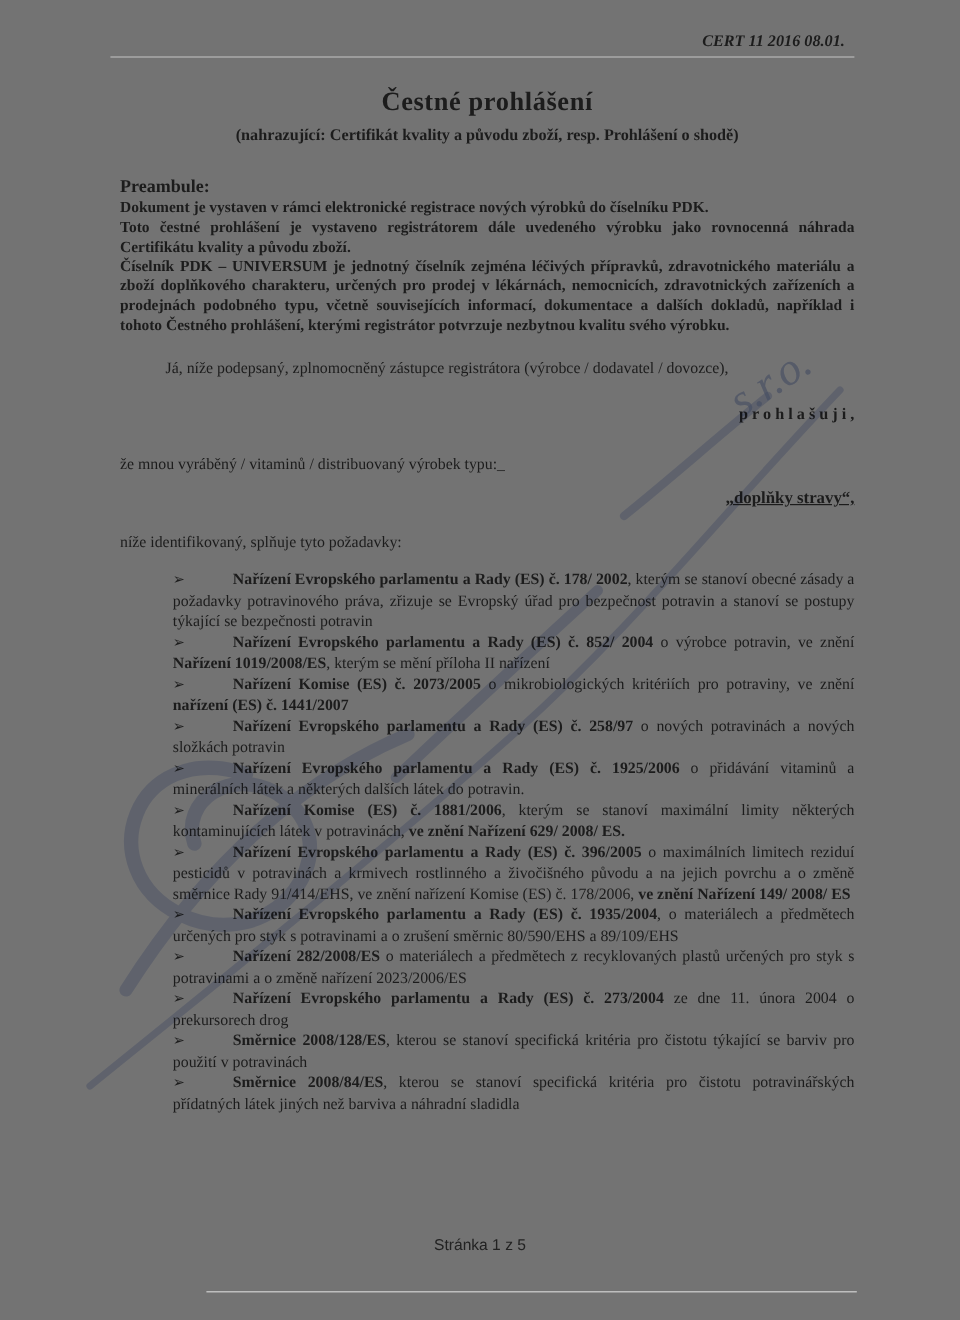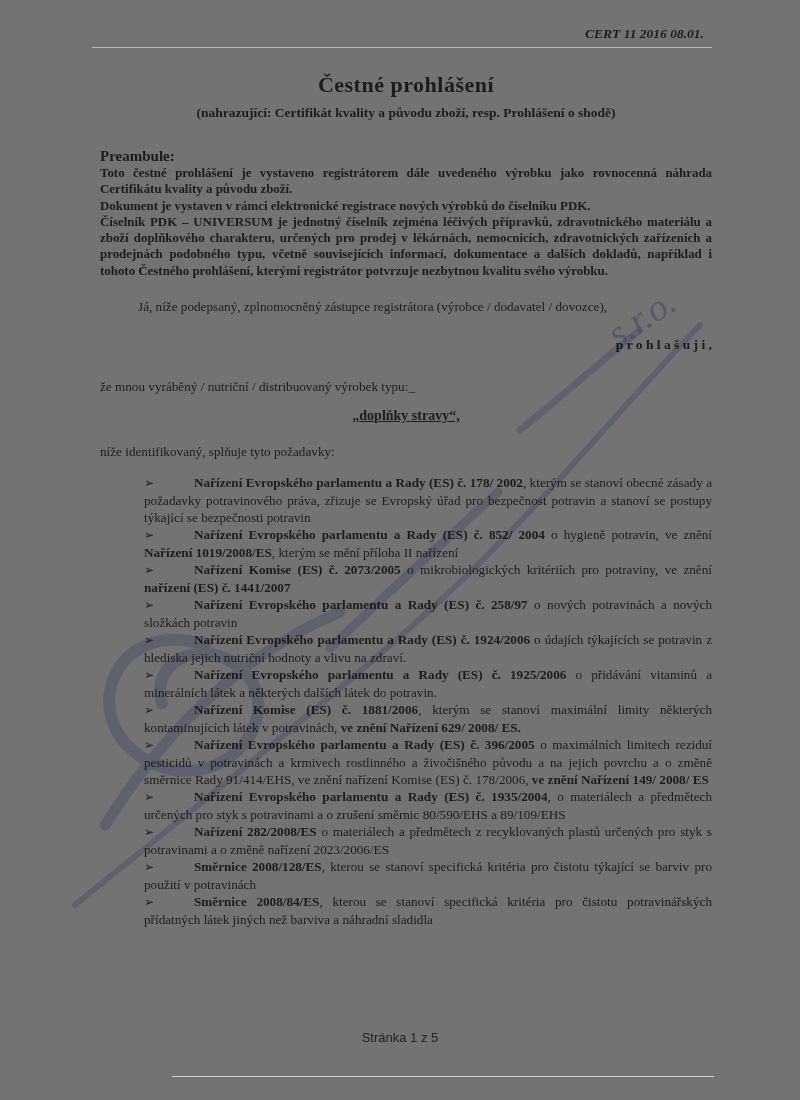--- a/index.html
+++ b/index.html
@@ -57,21 +57,21 @@
     margin-top:22px;
     text-align:right;
     font-size:13.5px; font-weight:bold;
   }
   .type-line {
     margin:26px 0 0 0;
     font-size:13.2px;
   }
   .product {
     margin-top:13px;
-    text-align:center;
+    text-align:right;
     font-size:14px; font-weight:bold;
     text-decoration:underline;
   }
   .req-intro {
     margin:20px 0 0 0;
     font-size:13.2px;
   }
   .requirements {
     margin-top:14px;
     padding-left:44px;
@@ -111,42 +111,42 @@
 
   <div class="doc-code">CERT 11 2016 08.01.</div>
   <div class="top-rule"></div>
 
   <div class="content">
     <h1 class="title">Čestné prohlášení</h1>
     <div class="subtitle">(nahrazující: Certifikát kvality a původu zboží, resp. Prohlášení o shodě)</div>
 
     <div class="pre-heading">Preambule:</div>
     <div class="preambule">
+        <p>Dokument je vystaven v rámci elektronické registrace nových výrobků do číselníku PDK.</p>
         <p>Toto čestné prohlášení je vystaveno registrátorem dále uvedeného výrobku jako rovnocenná náhrada Certifikátu kvality a původu zboží.</p>
-        <p>Dokument je vystaven v rámci elektronické registrace nových výrobků do číselníku PDK.</p>
         <p>Číselník PDK – UNIVERSUM je jednotný číselník zejména léčivých přípravků, zdravotnického materiálu a zboží doplňkového charakteru, určených pro prodej v lékárnách, nemocnicích, zdravotnických zařízeních a prodejnách podobného typu, včetně souvisejících informací, dokumentace a dalších dokladů, například i tohoto Čestného prohlášení, kterými registrátor potvrzuje nezbytnou kvalitu svého výrobku.</p>
       </div>
 
     <p class="intro">Já, níže podepsaný, zplnomocněný zástupce registrátora (výrobce / dodavatel / dovozce),</p>
     <div class="verb">p r o h l a š u j i ,</div>
-    <p class="type-line">že mnou vyráběný / nutriční  / distribuovaný výrobek typu:_</p>
+    <p class="type-line">že mnou vyráběný / vitaminů  / distribuovaný výrobek typu:_</p>
     <div class="product">„doplňky stravy“,</div>
     <p class="req-intro">níže identifikovaný, splňuje tyto požadavky:</p>
 
     <div class="requirements">
         <div class="req"><span class="arrow">➢</span><span class="b">Nařízení Evropského parlamentu a Rady (ES) č. 178/ 2002</span><span class="r">, kterým se stanoví obecné zásady a požadavky potravinového práva, zřizuje se Evropský úřad pro bezpečnost potravin a stanoví se postupy týkající se bezpečnosti potravin</span></div>
-        <div class="req"><span class="arrow">➢</span><span class="b">Nařízení Evropského parlamentu a Rady (ES) č. 852/ 2004</span><span class="r"> o hygieně potravin, ve znění </span><span class="b">Nařízení 1019/2008/ES</span><span class="r">, kterým se mění příloha II nařízení</span></div>
+        <div class="req"><span class="arrow">➢</span><span class="b">Nařízení Evropského parlamentu a Rady (ES) č. 852/ 2004</span><span class="r"> o výrobce potravin, ve znění </span><span class="b">Nařízení 1019/2008/ES</span><span class="r">, kterým se mění příloha II nařízení</span></div>
         <div class="req"><span class="arrow">➢</span><span class="b">Nařízení Komise (ES) č. 2073/2005</span><span class="r"> o mikrobiologických kritériích pro potraviny, ve znění </span><span class="b">nařízení (ES) č. 1441/2007</span></div>
         <div class="req"><span class="arrow">➢</span><span class="b">Nařízení Evropského parlamentu a Rady (ES) č. 258/97</span><span class="r"> o nových potravinách a nových složkách potravin</span></div>
-        <div class="req"><span class="arrow">➢</span><span class="b">Nařízení Evropského parlamentu a Rady (ES) č. 1924/2006</span><span class="r">  o údajích týkajících se potravin z hlediska jejich nutriční hodnoty a vlivu na zdraví.</span></div>
         <div class="req"><span class="arrow">➢</span><span class="b">Nařízení Evropského parlamentu a Rady (ES) č. 1925/2006</span><span class="r">  o přidávání vitaminů a minerálních látek a některých dalších látek do potravin.</span></div>
         <div class="req"><span class="arrow">➢</span><span class="b">Nařízení Komise (ES) č. 1881/2006</span><span class="r">, kterým se stanoví maximální limity některých kontaminujících látek v potravinách, </span><span class="b">ve znění Nařízení 629/ 2008/ ES.</span></div>
         <div class="req"><span class="arrow">➢</span><span class="b">Nařízení Evropského parlamentu a Rady (ES) č. 396/2005</span><span class="r"> o maximálních limitech reziduí pesticidů v potravinách a krmivech rostlinného a živočišného původu a na jejich povrchu a o změně směrnice Rady 91/414/EHS, ve znění nařízení Komise (ES) č. 178/2006, </span><span class="b">ve znění Nařízení 149/ 2008/ ES</span></div>
         <div class="req"><span class="arrow">➢</span><span class="b">Nařízení Evropského parlamentu a Rady (ES) č. 1935/2004</span><span class="r">, o materiálech a předmětech určených pro styk s potravinami a o zrušení směrnic 80/590/EHS a 89/109/EHS</span></div>
         <div class="req"><span class="arrow">➢</span><span class="b">Nařízení 282/2008/ES</span><span class="r"> o materiálech a předmětech z recyklovaných plastů určených pro styk s potravinami a o změně nařízení 2023/2006/ES</span></div>
+        <div class="req"><span class="arrow">➢</span><span class="b">Nařízení Evropského parlamentu a Rady (ES) č. 273/2004</span><span class="r"> ze dne 11. února 2004 o prekursorech drog</span></div>
         <div class="req"><span class="arrow">➢</span><span class="b">Směrnice 2008/128/ES</span><span class="r">, kterou se stanoví specifická kritéria pro čistotu týkající se barviv pro použití v potravinách</span></div>
         <div class="req"><span class="arrow">➢</span><span class="b">Směrnice 2008/84/ES</span><span class="r">, kterou se stanoví specifická kritéria pro čistotu potravinářských přídatných látek jiných než barviva a náhradní sladidla</span></div>
       </div>
   </div>
 
   <div class="footer">Stránka 1 z 5</div>
   <div class="bottom-rule"></div>
 
   <svg class="watermark" width="800" height="1100" viewBox="0 0 800 1100">
     <g stroke="#a8b6e0" fill="none" stroke-linecap="round" opacity="0.5">

